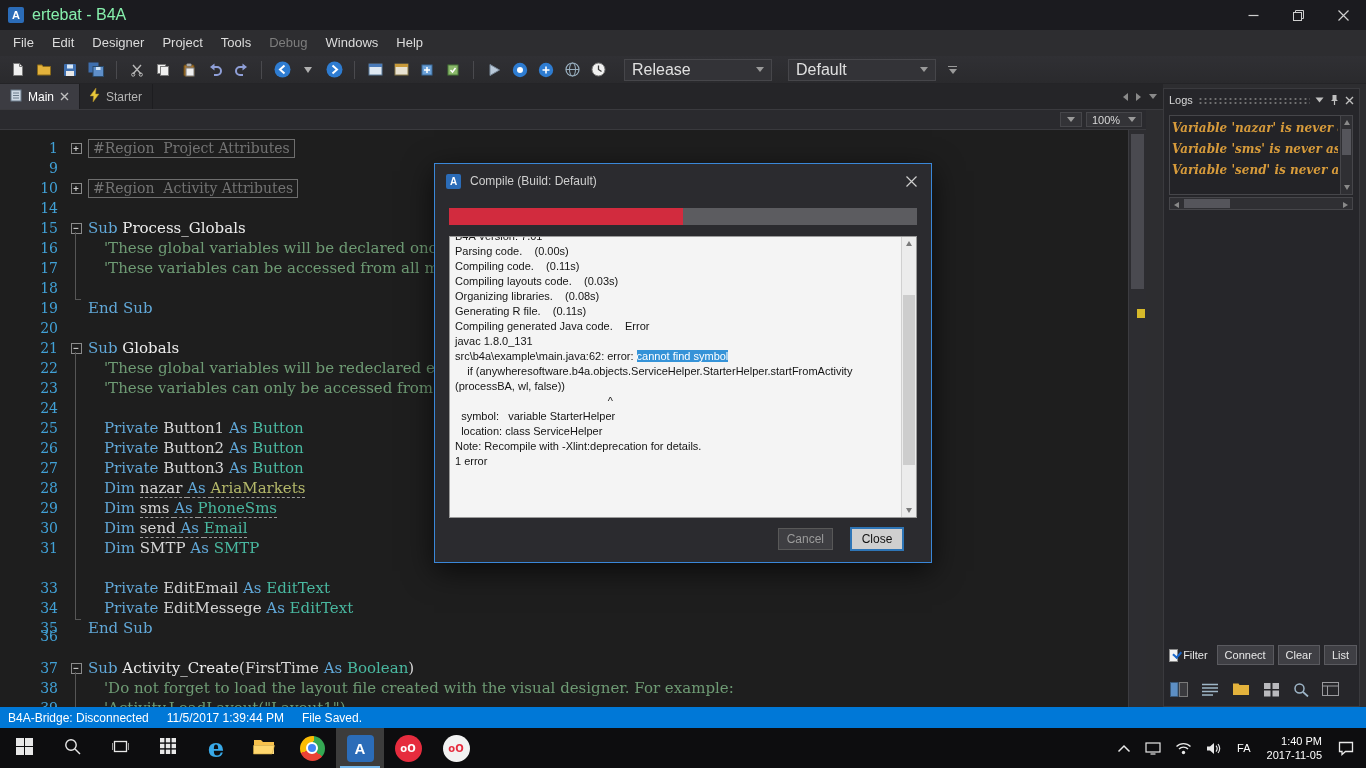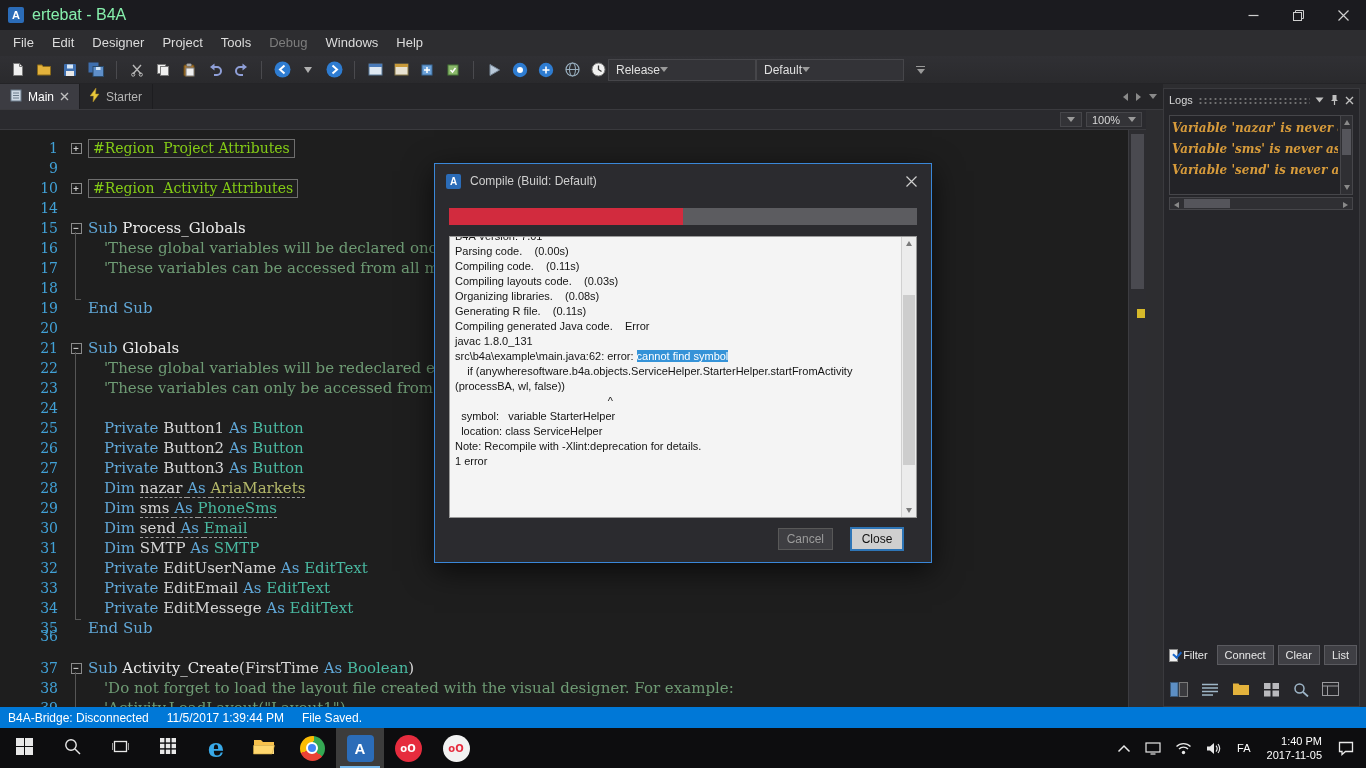--- a/index.html
+++ b/index.html
@@ -18,22 +18,22 @@
   .menubar{position:absolute;top:30px;left:0;right:0;height:26px;background:#2d2d30;display:flex;align-items:center;padding-left:4px}
   .menu-item{color:#dcdcdc;font-size:13px;padding:0 9px;line-height:26px}
   .menu-item.disabled{color:#7d7d7d}
 
   
   .toolbar{position:absolute;top:56px;left:0;right:0;height:28px;background:linear-gradient(#303034,#2a2a2d);
     display:flex;align-items:center;border-bottom:1px solid #242427}
   .tb-icons{display:flex;align-items:center;gap:6px;padding-left:8px}
   .tb-btn{width:20px;height:20px;display:flex;align-items:center;justify-content:center}
   .tb-sep{width:1px;height:18px;background:#4a4a4e;margin:0 4px}
-  .combo{display:flex;align-items:center;justify-content:flex-start;width:148px;height:22px;background:#333337;
-    border:1px solid #46464a;color:#e0e0e0;font-size:12px;padding:0 7px;}
+  .combo{display:flex;align-items:center;justify-content:space-between;width:148px;height:22px;background:#333337;
+    border:1px solid #46464a;color:#e0e0e0;font-size:16px;padding:0 7px;margin-left:16px}
   .combo-arr{width:0;height:0;border-left:4px solid transparent;border-right:4px solid transparent;border-top:5px solid #9a9a9a}
   .tb-overflow{margin-left:12px;display:flex;flex-direction:column;align-items:center;gap:2px}
   .tb-overflow .bar{width:9px;height:1px;background:#9a9a9a}
 
   
   .tabbar{position:absolute;top:84px;left:0;width:1163px;height:26px;background:#252528;border-bottom:1px solid #3a3a3e;display:flex}
   .tabs{display:flex;height:100%}
   .tab{display:flex;align-items:center;gap:6px;padding:0 10px;font-size:12px;color:#b5b5b5;border-right:1px solid #1d1d20}
   .tab.active{background:#3c3c42;color:#fff}
   .tab-close{display:flex;align-items:center}
@@ -51,21 +51,21 @@
     color:#d8d8d8;font-size:11px;display:flex;align-items:center;justify-content:space-between;padding:0 5px}
   .code-area{position:absolute;left:0;top:20px;bottom:0;right:18px;overflow:hidden}
   .crow{position:absolute;left:0;right:0;height:20px;display:flex;align-items:center}
   .lnum{width:64px;flex-shrink:0;text-align:right;padding-right:6px;color:#41a1d6;font:14px "DejaVu Serif",serif}
   .fold{width:24px;flex-shrink:0;display:flex;justify-content:center}
   .foldbox{width:11px;height:11px;border:1px solid #8a8a8a;background:#1e1e1e;color:#cdcdcd;
     font:bold 9px "DejaVu Sans Mono",monospace;display:flex;align-items:center;justify-content:center;line-height:9px}
   .ltext{flex:1;white-space:pre;overflow:hidden;font:15px/20px "DejaVu Serif",serif;color:#d6d6d6}
   .tk-kw{color:#61a8d8}.tk-id{color:#d6d6d6}.tk-type{color:#49b8a0}.tk-typec{color:#b4b86a}
   .tk-cm{color:#6e9b74}.tk-sub{color:#ececec;font-weight:normal}
-  .tk-region{color:#84cc16;border:1px solid #6e6e6e;padding:0 4px 1px;font-size:14px}
+  .tk-region{color:#737373;border:1px solid #6e6e6e;padding:0 4px 1px;font-size:14px}
   .warnline{border-bottom:1px dashed #9a9a9a}
   .fguide{position:absolute;width:1px;background:#565656;left:75px}
   .fguide.closed::after{content:"";position:absolute;bottom:0;left:0;width:6px;height:1px;background:#565656}
   .vscroll{position:absolute;right:0;top:20px;bottom:0;width:18px;background:#2d2d31;border-left:1px solid #3c3c40}
   .vthumb{position:absolute;left:2px;right:2px;top:4px;height:155px;background:#4a4a50}
   .vmark{position:absolute;right:1px;width:8px;height:9px;top:179px;background:#d6b92a}
 
   .splitter{position:absolute;left:1146px;top:110px;width:17px;height:597px;background:#2d2d30}
 
   
@@ -479,25 +479,20 @@
         <div class="crow" style="top: 388px;">
           <span class="lnum">30</span>
           <span class="fold"></span>
           <span class="ltext" style="padding-left: 16px;"><span class="tk-kw">Dim </span><span class="tk-id warnline">send </span><span class="tk-kw warnline">As </span><span class="tk-type warnline">Email</span></span>
         </div>
         <div class="crow" style="top: 408px;">
           <span class="lnum">31</span>
           <span class="fold"></span>
           <span class="ltext" style="padding-left: 16px;"><span class="tk-kw">Dim </span><span class="tk-id">SMTP </span><span class="tk-kw">As </span><span class="tk-type">SMTP</span></span>
         </div>
-        <div class="crow" style="top: 428px;">
-          <span class="lnum">32</span>
-          <span class="fold"></span>
-          <span class="ltext" style="padding-left: 16px;"><span class="tk-kw">Private </span><span class="tk-id">EditUserName </span><span class="tk-kw">As </span><span class="tk-type">EditText</span></span>
-        </div>
         <div class="crow" style="top: 448px;">
           <span class="lnum">33</span>
           <span class="fold"></span>
           <span class="ltext" style="padding-left: 16px;"><span class="tk-kw">Private </span><span class="tk-id">EditEmail </span><span class="tk-kw">As </span><span class="tk-type">EditText</span></span>
         </div>
         <div class="crow" style="top: 468px;">
           <span class="lnum">34</span>
           <span class="fold"></span>
           <span class="ltext" style="padding-left: 16px;"><span class="tk-kw">Private </span><span class="tk-id">EditMessege </span><span class="tk-kw">As </span><span class="tk-type">EditText</span></span>
         </div>

